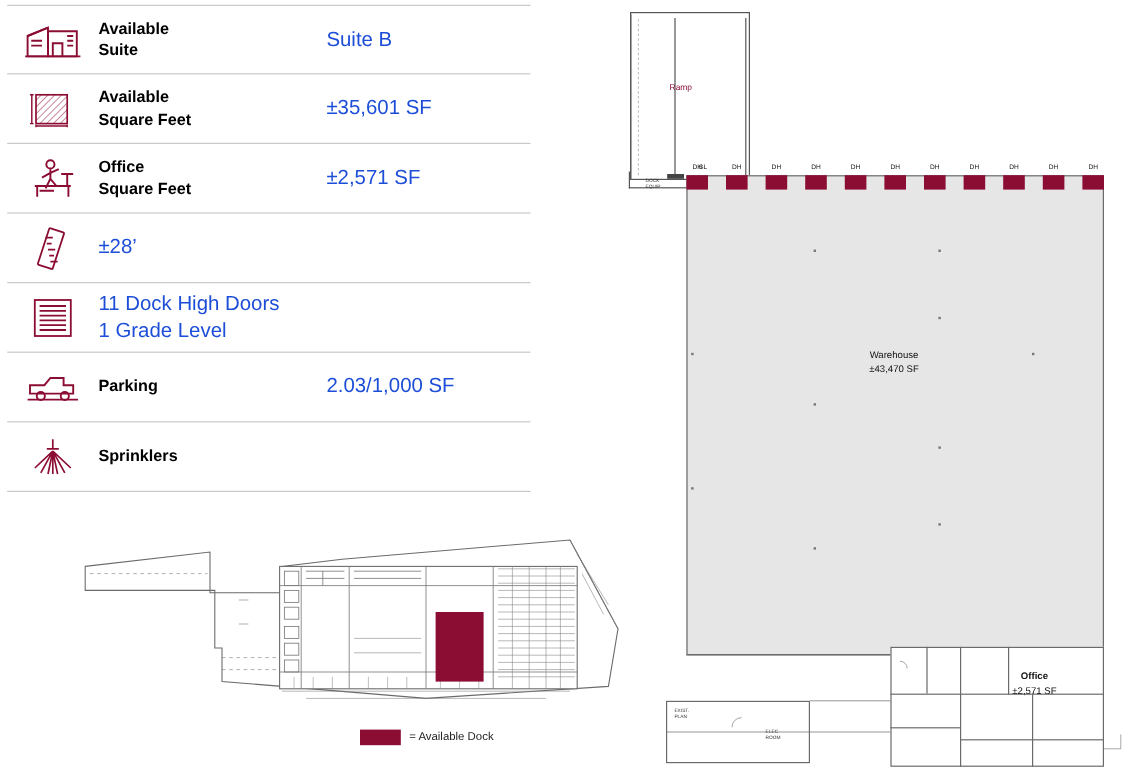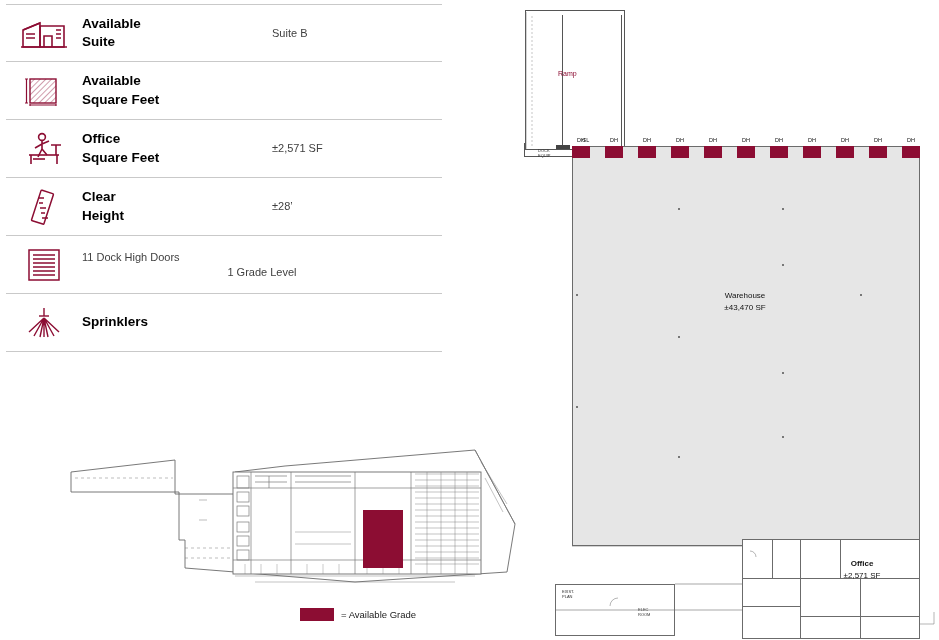--- a/index.html
+++ b/index.html
@@ -35,25 +35,25 @@
   .spec-label {
     width: 190px;
     min-width: 190px;
     font-size: 13.5px;
     font-weight: bold;
     color: #000000;
     line-height: 1.35;
   }
   .spec-value {
     flex: 1;
-    font-size: 11px;
-    color: #404040;
+    font-size: 17px;
+    color: #1d4ed8;
     line-height: 1.35;
   }
-  .spec-value .line2 { display: block; text-align: center; }
+  .spec-value .line2 { display: block; }
 
   
   .siteplan {
     position: absolute;
     left: 55px; top: 432px;
     width: 480px; height: 170px;
   }
   .legend {
     position: absolute;
     left: 300px; top: 608px;
@@ -231,20 +231,23 @@
           </defs>
           <rect x="8" y="5" width="26" height="24" fill="url(#hatch)" stroke="#8c0d33" stroke-width="1.4"></rect>
           <path d="M3 5 H6 M3 29 H6 M4.5 5 V29" stroke="#8c0d33" stroke-width="1.2" fill="none"></path>
           <path d="M8 32 V30 M34 32 V30 M8 31 H34" stroke="#8c0d33" stroke-width="1.2" fill="none"></path>
         </svg>
       </div>
       <div class="spec-label">
         <span>Available</span><br>
         <span>Square Feet</span>
       </div>
+      <div class="spec-value">
+        <span>±35,601 SF</span>
+      </div>
     </div>
 
     <div class="spec-row">
       <div class="spec-icon">
         <svg width="46" height="36" viewBox="0 0 46 36">
           <g fill="none" stroke="#8c0d33" stroke-width="1.6">
             <circle cx="21" cy="6" r="3.4"></circle>
             <path d="M21 10 V18 M21 13 L28 10 M21 13 L14 17 M21 18 L17 26 M21 18 L26 24"></path>
             <path d="M8 24 H38"></path>
             <path d="M10 24 V33 M36 24 V33"></path>
@@ -264,44 +267,58 @@
 
     <div class="spec-row">
       <div class="spec-icon">
         <svg width="40" height="36" viewBox="0 0 40 36">
           <g fill="none" stroke="#8c0d33" stroke-width="1.5">
             <rect x="12" y="2" width="13" height="32" rx="1" transform="rotate(18 18 18)"></rect>
             <path d="M14 9 H20 M15 14 H19 M16 19 H22 M17 24 H21 M18 29 H24"></path>
           </g>
         </svg>
       </div>
-      <div class="spec-label">
-        <span>Clear</span><br>
-        <span>Height</span>
-      </div>
       <div class="spec-value">
         <span>±28’</span>
       </div>
     </div>
 
     <div class="spec-row">
       <div class="spec-icon">
         <svg width="40" height="36" viewBox="0 0 40 36">
           <g fill="none" stroke="#8c0d33" stroke-width="1.5">
             <rect x="5" y="3" width="30" height="30"></rect>
             <path d="M9 8 H31 M9 12 H31 M9 16 H31 M9 20 H31 M9 24 H31 M9 28 H31"></path>
           </g>
         </svg>
       </div>
       <div class="spec-value">
         <span>11 Dock High Doors</span>
         <span class="line2">1 Grade Level</span>
       </div>
     </div>
 
+    <div class="spec-row">
+      <div class="spec-icon">
+        <svg width="46" height="30" viewBox="0 0 46 30">
+          <g fill="none" stroke="#8c0d33" stroke-width="1.6">
+            <path d="M4 20 V13 H16 L21 7 H32 V13 H40 V20 Z"></path>
+            <circle cx="13" cy="22" r="3.4"></circle>
+            <circle cx="33" cy="22" r="3.4"></circle>
+            <path d="M2 25 H44"></path>
+          </g>
+        </svg>
+      </div>
+      <div class="spec-label">
+        <span>Parking</span>
+      </div>
+      <div class="spec-value">
+        <span>2.03/1,000 SF</span>
+      </div>
+    </div>
 
     <div class="spec-row">
       <div class="spec-icon">
         <svg width="44" height="34" viewBox="0 0 44 34">
           <g fill="none" stroke="#8c0d33" stroke-width="1.4">
             <path d="M22 2 V10"></path>
             <path d="M17 10 H27"></path>
             <path d="M22 12 L12 30 M22 12 L18 31 M22 12 L22 31 M22 12 L26 31 M22 12 L32 30 M22 12 L7 26 M22 12 L37 26"></path>
           </g>
         </svg>
@@ -354,21 +371,21 @@
         <path d="M144 68 H152 M144 88 H152" stroke-width="0.5"></path>
         <path d="M240 100 H296 M240 112 H296" stroke-width="0.45"></path>
       </g>
 
       <rect x="308" y="78" width="40" height="58" fill="#8c0d33"></rect>
     </svg>
   </div>
 
   <div class="legend">
     <div class="legend-swatch" style="background: rgb(140, 13, 51);"></div>
-    <div class="legend-text">= Available Grade</div>
+    <div class="legend-text">= Available Dock</div>
   </div>
 
   <div class="floorplan">
 
     <div class="fp-ramp-box">
       <div class="fp-ramp-inner"></div>
     </div>
     <div class="fp-ramp-label">Ramp</div>
 
     <div class="fp-left-notch"></div>

